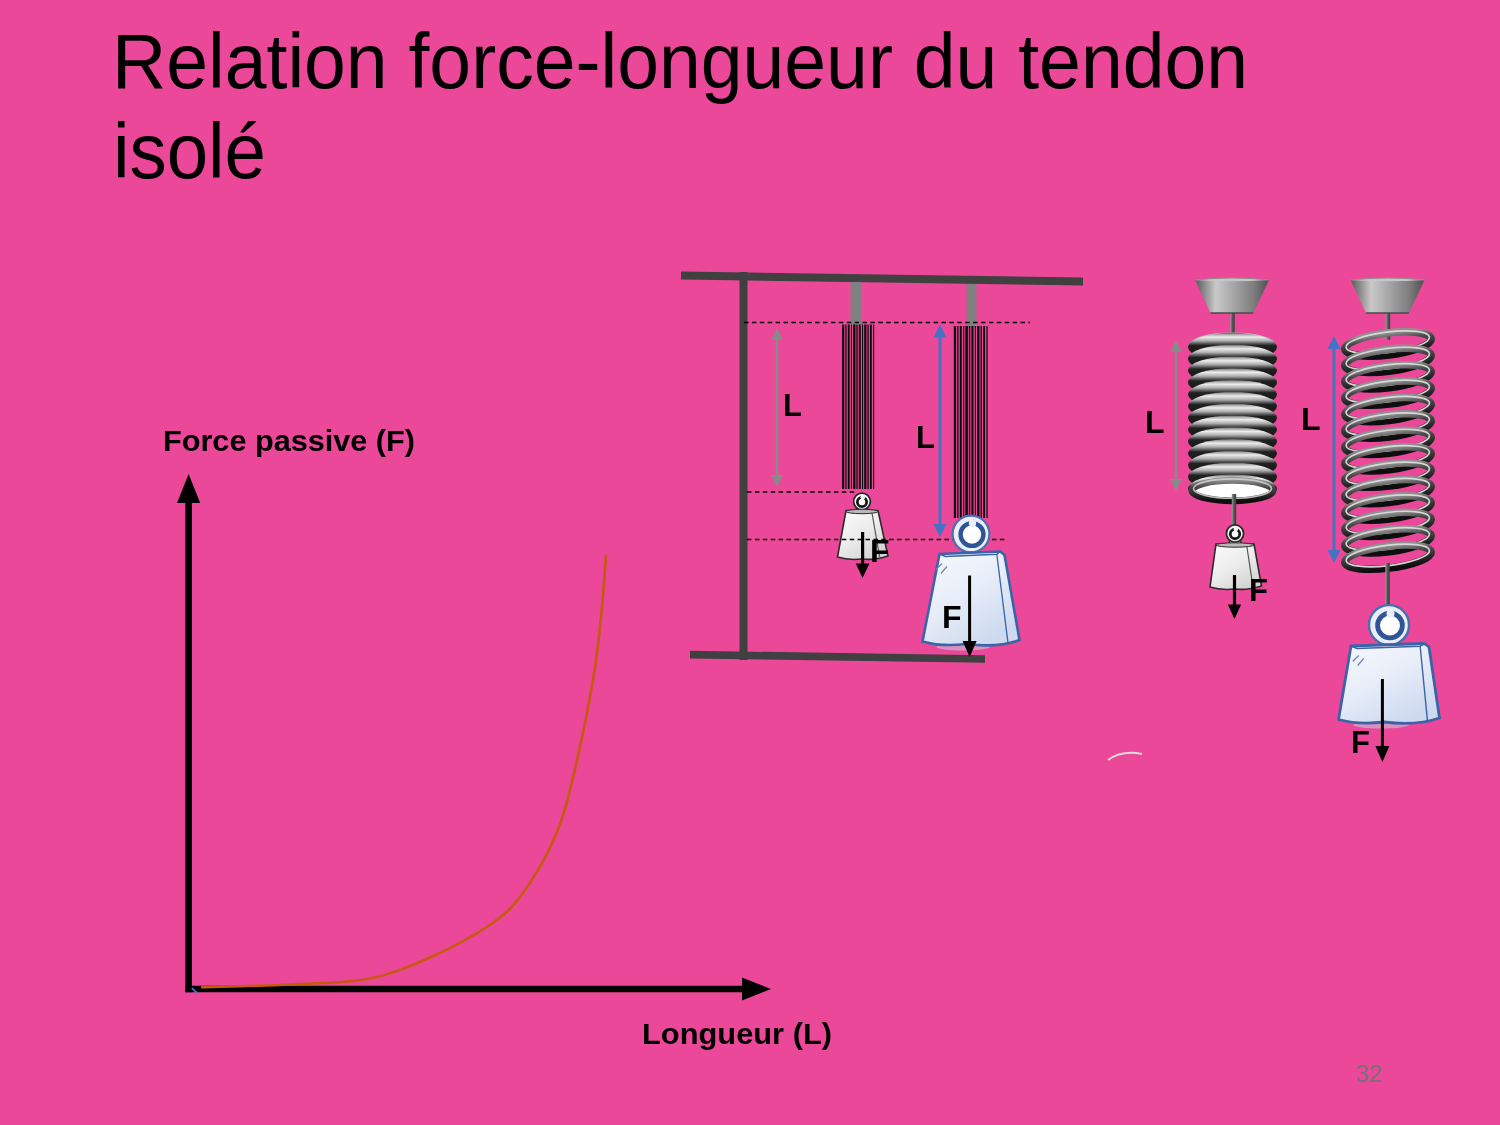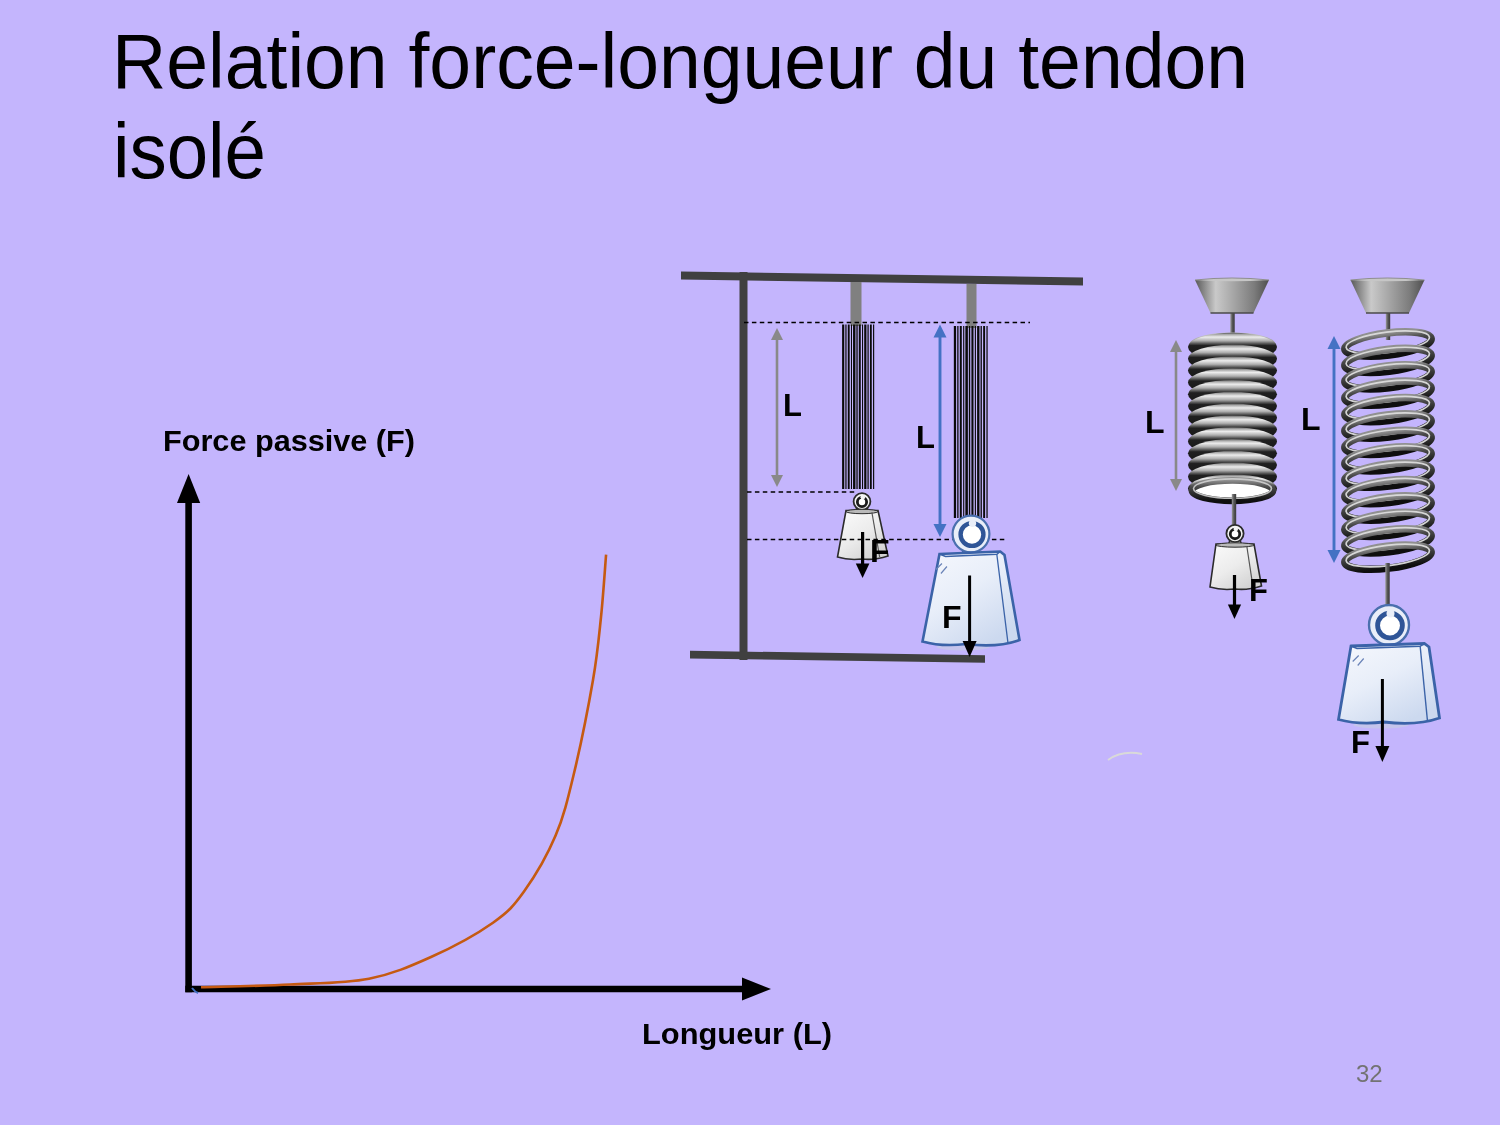--- a/index.html
+++ b/index.html
@@ -1,15 +1,15 @@
 <!DOCTYPE html>
 <html><head><meta charset="utf-8">
 <style>
 html,body{margin:0;padding:0;background:#fff;}
-#page{position:relative;width:1500px;height:1125px;background:#c4b5fd;overflow:hidden;
+#page{position:relative;width:1500px;height:1125px;background:#ec4899;overflow:hidden;
 font-family:"Liberation Sans", sans-serif;}
 svg{position:absolute;top:0;left:0;}
 </style></head>
 <body>
 <div id="page">
 <svg width="1500" height="1125" viewBox="0 0 1500 1125">
 <defs>
   <linearGradient id="coneG" x1="0" y1="0" x2="1" y2="0">
     <stop offset="0" stop-color="#585858"></stop>
     <stop offset="0.28" stop-color="#c9c9c9"></stop>

